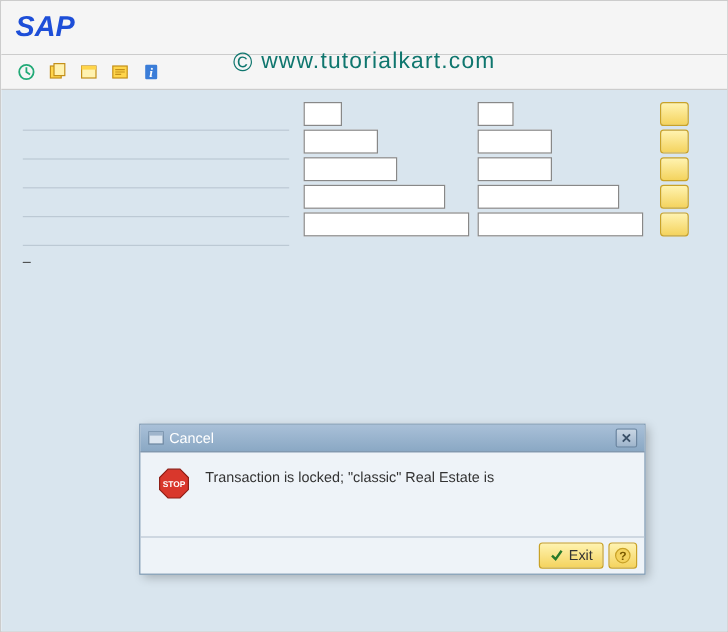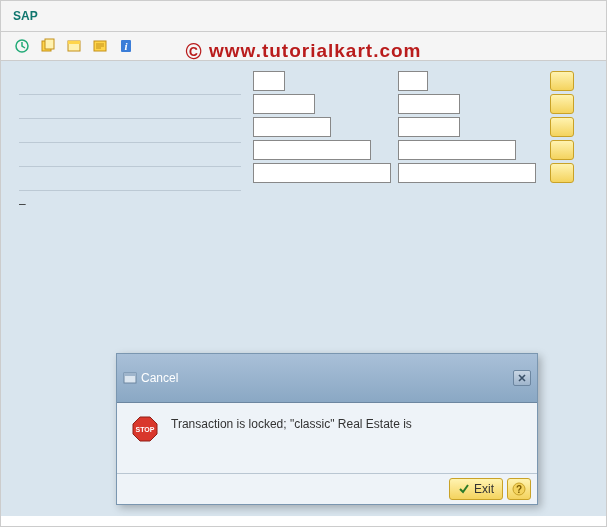--- a/index.html
+++ b/index.html
@@ -12,23 +12,24 @@
       position: relative;
       overflow: hidden;
       border: 1px solid #ccc;
     }
     .title-area {
       background: #f5f5f5;
       padding: 8px 12px;
       border-bottom: 1px solid #ccc;
     }
     .title-area h1 {
-      font-size: 12px;
+      font-size: 24px;
+      font-style: italic;
       font-weight: bold;
-      color: #0f766e;
+      color: #1d4ed8;
     }
     .toolbar {
       background: #f5f5f5;
       padding: 4px 10px;
       border-bottom: 1px solid #ccc;
       display: flex;
       gap: 4px;
       align-items: center;
     }
     .toolbar-btn {
@@ -39,27 +40,26 @@
       justify-content: center;
       cursor: pointer;
       border: 1px solid transparent;
       border-radius: 2px;
     }
     .watermark {
       position: absolute;
       top: 38px;
       left: 50%;
       transform: translateX(-50%);
-      color: #b91c1c;
+      color: #0f766e;
       font-size: 19px;
       font-family: Arial, sans-serif;
       letter-spacing: 1px;
       pointer-events: none;
       z-index: 5;
-      font-weight: bold;
     }
     .watermark .copy {
       display: inline-block;
       font-size: 22px;
       vertical-align: -2px;
     }
     .main-area {
       background: #d9e5ee;
       height: calc(100% - 70px);
       padding: 10px 18px;
@@ -105,21 +105,21 @@
       width: 422px;
       background: #eef3f8;
       border: 1px solid #7a96b0;
       box-shadow: 3px 3px 8px rgba(0,0,0,.25);
       z-index: 20;
     }
     .dialog-title {
       background: linear-gradient(#a9c0d8, #8aa8c4);
       color: #fff;
       font-size: 12px;
-      padding: 16px 6px;
+      padding: 3px 6px;
       display: flex;
       align-items: center;
       justify-content: space-between;
       border-bottom: 1px solid #6c86a0;
     }
     .dialog-title-left { display: flex; align-items: center; gap: 4px; }
     .dialog-close {
       width: 18px;
       height: 16px;
       background: linear-gradient(#c9d6e4,#9fb5cc);

